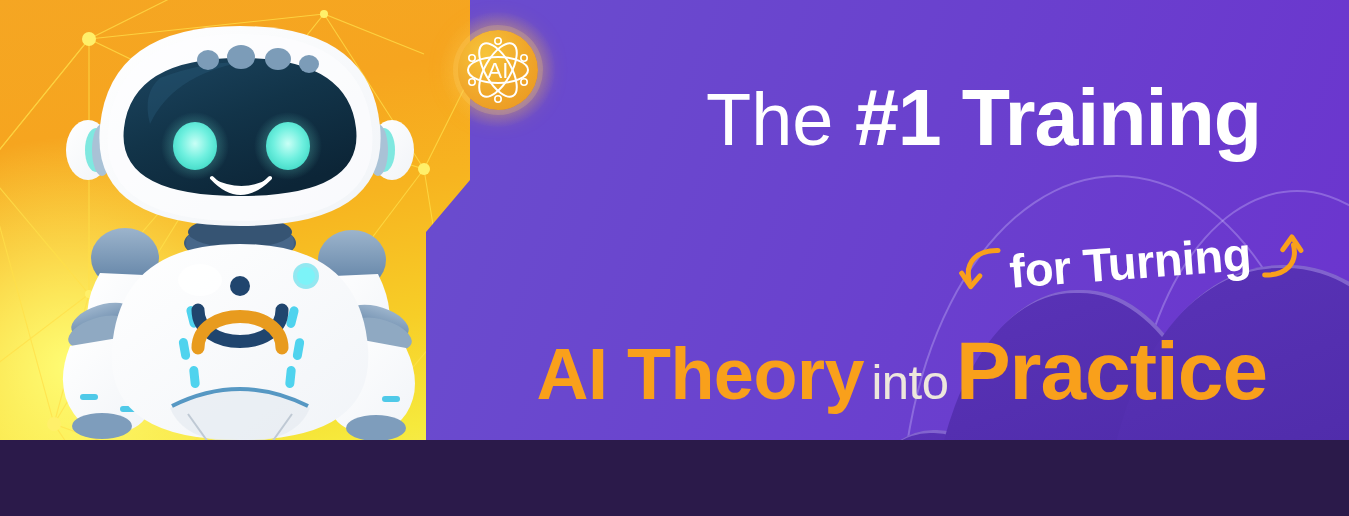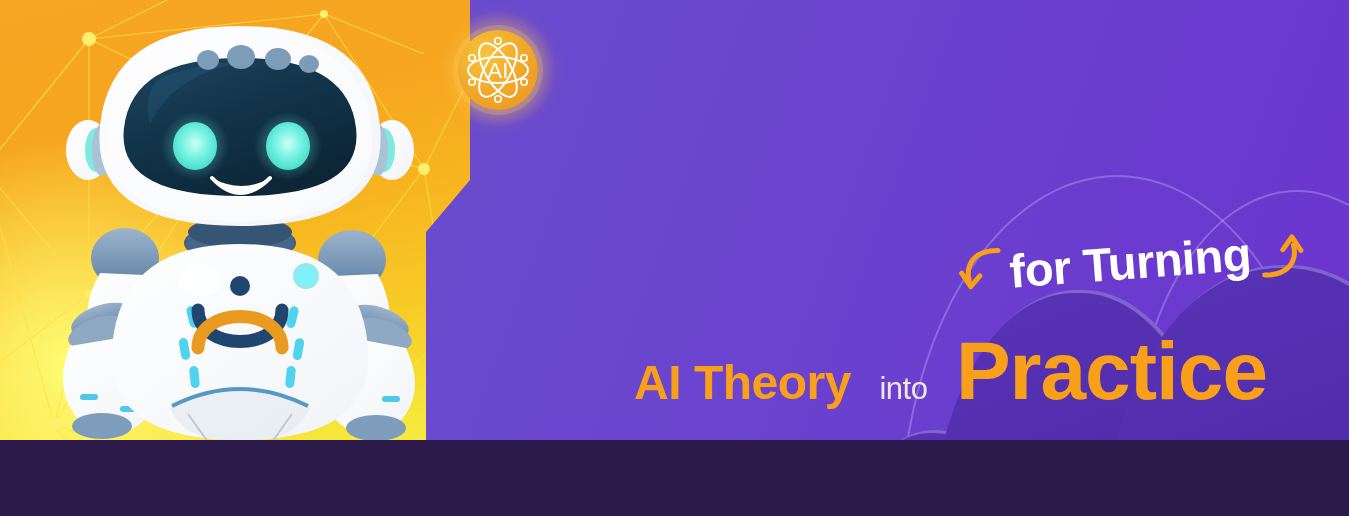--- a/index.html
+++ b/index.html
@@ -85,22 +85,22 @@
     color:#FFFFFF;font-weight:700;font-size:47px;letter-spacing:-.5px;
   }
   .arrow-l{position:absolute;left:-52px;top:-2px;}
   .arrow-r{position:absolute;right:-54px;top:6px;}
 
   .tagline{
     position:absolute;right:82px;top:330px;
     white-space:nowrap;
     line-height:1;
   }
-  .tagline .t-ai{color:#F9A01B;font-weight:700;font-size:48px;letter-spacing:-.5px;}
-  .tagline .t-into{color:#EDE7DC;font-weight:400;font-size:31px;letter-spacing:-.5px;margin:0 24px;}
+  .tagline .t-ai{color:#F9A01B;font-weight:700;font-size:72px;letter-spacing:-.5px;}
+  .tagline .t-into{color:#EDE7DC;font-weight:400;font-size:49px;letter-spacing:-.5px;margin:0 3px;}
   .tagline .t-practice{color:#F9A01B;font-weight:700;font-size:82px;letter-spacing:-1px;}
 </style>
 </head>
 <body>
 
 <div class="banner">
 
   <div class="hills">
     <div class="arc arc-1"></div>
     <div class="arc arc-2"></div>
@@ -280,20 +280,24 @@
         <circle cx="66" cy="52" r="3.2"></circle>
         <circle cx="40" cy="11" r="3.2"></circle>
         <circle cx="40" cy="69" r="3.2"></circle>
       </g>
       <text x="40" y="48" text-anchor="middle" fill="#FFFFFF" font-family="Liberation Sans, sans-serif" font-size="22" font-weight="400">AI</text>
     </svg>
   </div>
 
   <div class="copy">
 
+    <div class="headline">
+      <span class="t-the">The</span>
+      <span class="t-strong">#1 Training</span>
+    </div>
 
     <div class="subline">
       <svg class="arrow-l" width="50" height="52" viewBox="0 0 50 52">
         <path d="M42 8 C20 6 8 18 11 36" stroke="#F9A01B" stroke-width="5" fill="none" stroke-linecap="round"></path>
         <path d="M4 28 L12 42 L22 32" stroke="#F9A01B" stroke-width="5" fill="none" stroke-linecap="round" stroke-linejoin="round"></path>
       </svg>
       <span class="t-for">for Turning</span>
       <svg class="arrow-r" width="50" height="52" viewBox="0 0 50 52">
         <path d="M8 44 C30 46 42 34 39 16" stroke="#F9A01B" stroke-width="5" fill="none" stroke-linecap="round"></path>
         <path d="M28 20 L38 8 L46 22" stroke="#F9A01B" stroke-width="5" fill="none" stroke-linecap="round" stroke-linejoin="round"></path>

